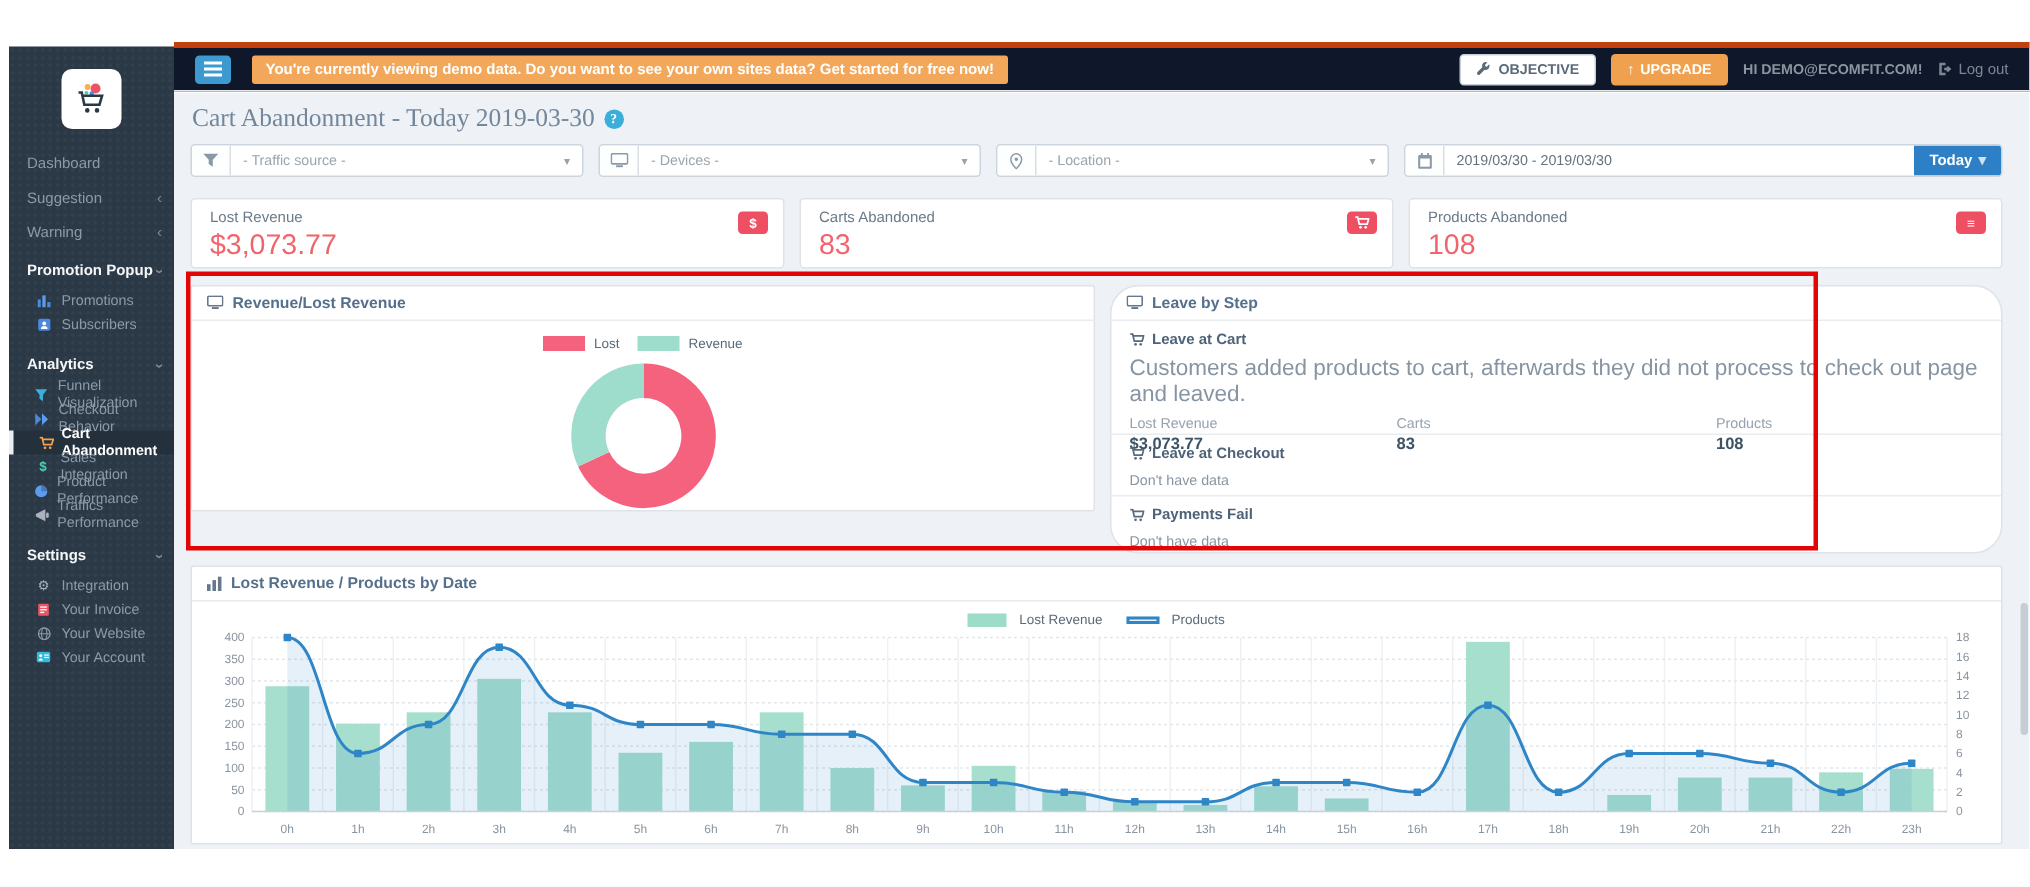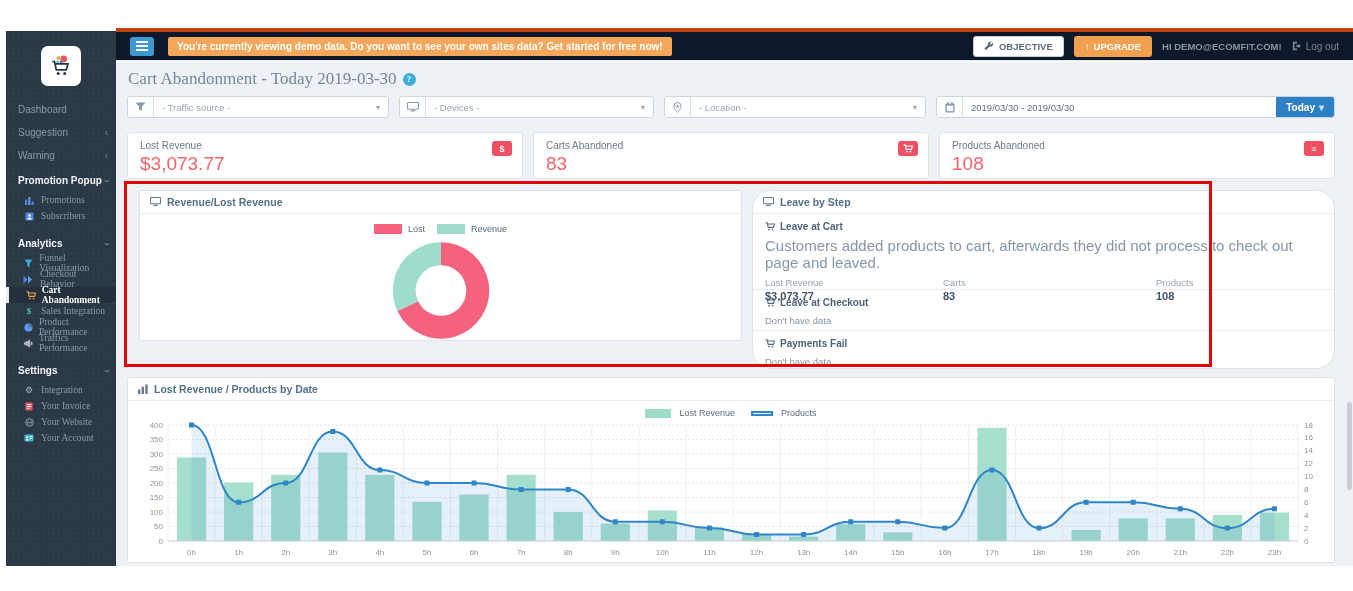--- a/index.html
+++ b/index.html
@@ -6,21 +6,21 @@
   html,body { width:1353px; height:591px; background:#ffffff; font-family:"Liberation Sans", sans-serif; overflow:hidden; position:relative; }
 
   
   .sidebar { position:absolute; left:6px; top:31px; width:110px; height:535px; background:#2b3947;
              background-image:radial-gradient(rgba(255,255,255,0.035) 1px, transparent 1px); background-size:5px 5px; }
   .logo-box { width:40px; height:40px; background:#fff; border-radius:7px; margin:15px auto 10px auto; display:flex; align-items:center; justify-content:center; }
   .nav { padding-top:2px; }
   .nav-row { display:flex; align-items:center; padding:0 8px 0 12px; cursor:pointer; }
   .nav-top { height:23px; color:#8c9aa8; font-size:10px; }
   .nav-section { height:23px; color:#f4f6f8; font-size:10px; font-weight:bold; margin-top:2px; }
-  .nav-sub { height:16px; color:#8c9aa8; font-size:9.5px; padding-left:16px;font-family:Liberation Serif, serif; }
+  .nav-sub { height:16px; color:#8c9aa8; font-size:9.5px; padding-left:16px; }
   .nav-sub .nav-ic { width:14px; display:inline-flex; justify-content:center; margin-right:5px; font-size:9px; }
   .nav-sub.active { background:#24303c; color:#ffffff; font-weight:bold; border-left:3px solid #e9eef2; }
   .chev { margin-left:auto; color:#7d8b99; font-size:10px; line-height:1; }
   .chev.down { display:inline-block; transform:rotate(-90deg); }
   .nav-gap { height:6px; }
 
   
   .topbar { position:absolute; left:116px; top:28px; width:1237px; height:33px; background:#0f172a; border-top:4px solid #c2410c; border-bottom:1px solid #e3e7ea; display:flex; align-items:center; padding:0 14px; }
   .hamburger { width:24px; height:19px; background:#3d9ad1; border:none; border-radius:3px; display:flex; flex-direction:column; justify-content:center; gap:2px; align-items:center; cursor:pointer; margin-right:14px; }
   .hamburger span { display:block; width:12px; height:2px; background:#fff; }
@@ -45,21 +45,21 @@
   .fake-select .caret { margin-left:auto; color:#98a2ab; font-size:8px; }
   .date-text { flex:1; display:flex; align-items:center; font-size:9.5px; color:#65727e; padding:0 8px; }
   .btn-today { background:#2e80c6; color:#fff; border:none; font-size:10px; font-weight:bold; padding:0 10px; display:flex; align-items:center; gap:4px; cursor:pointer; }
 
   .cards-row { display:flex; gap:10px; margin-top:14px; }
   .stat-card { flex:1; background:#fff; border:1px solid #dfe3e8; border-radius:3px; height:47px; padding:7px 12px; position:relative; }
   .stat-label { font-size:10px; color:#6b7a88; }
   .stat-value { font-size:19px; font-weight:300; color:#f2646c; margin-top:2px; }
   .stat-badge { position:absolute; right:10px; top:8px; width:20px; height:15px; background:#ef4f63; border-radius:3px; color:#fff; display:flex; align-items:center; justify-content:center; font-size:9px; font-weight:bold; }
 
-  .panels-row { display:flex; gap:10px; margin-top:11px; align-items:flex-start;margin-left:12px; }
+  .panels-row { display:flex; gap:10px; margin-top:11px; align-items:flex-start; }
   .panel { background:#fff; border:1px solid #dfe3e8; border-radius:2px; }
   .panel-head { height:23px; display:flex; align-items:center; gap:6px; padding:0 10px; border-bottom:1px solid #e8ecef; font-size:10.5px; font-weight:bold; color:#54708c; }
   .revenue-panel { width:603px; height:151px; }
   .revenue-body { height:127px; display:flex; flex-direction:column; align-items:center; }
   .donut-legend { display:flex; align-items:center; gap:6px; margin-top:10px; font-size:9px; color:#5a6a78; }
   .swatch { width:28px; height:10px; display:inline-block; }
   .leave-panel { flex:1; height:179px;border-radius:19px; }
   .step { padding:7px 12px 9px 12px; border-bottom:1px solid #e8ecef; }
   .step:last-child { border-bottom:none; }
   .step-title { font-size:10px; font-weight:bold; color:#4f6378; display:flex; align-items:center; gap:5px; }

